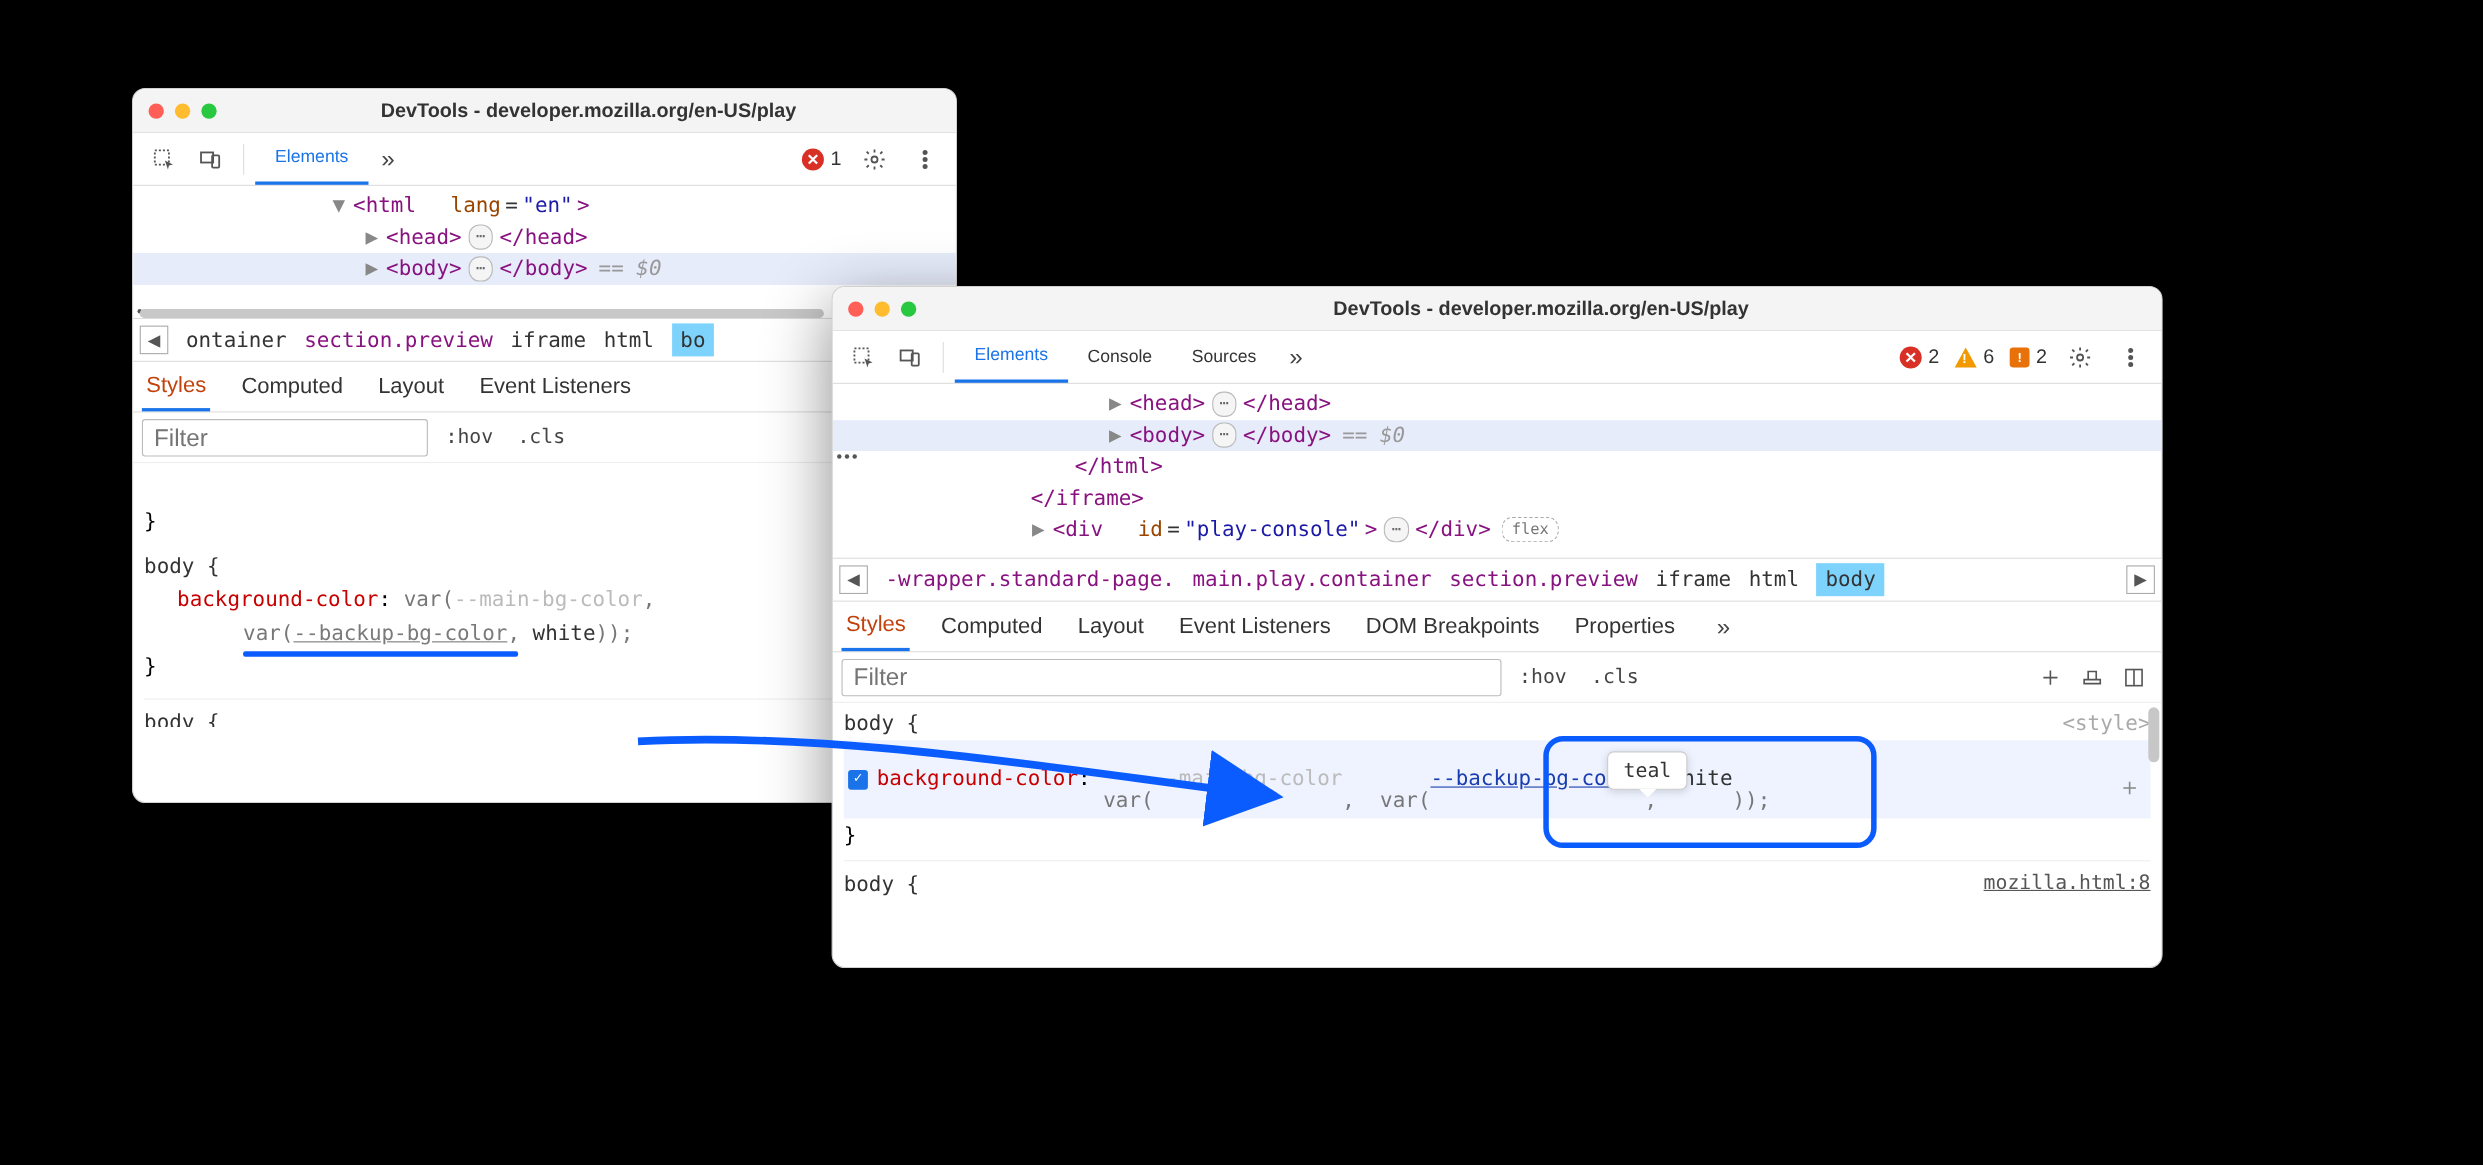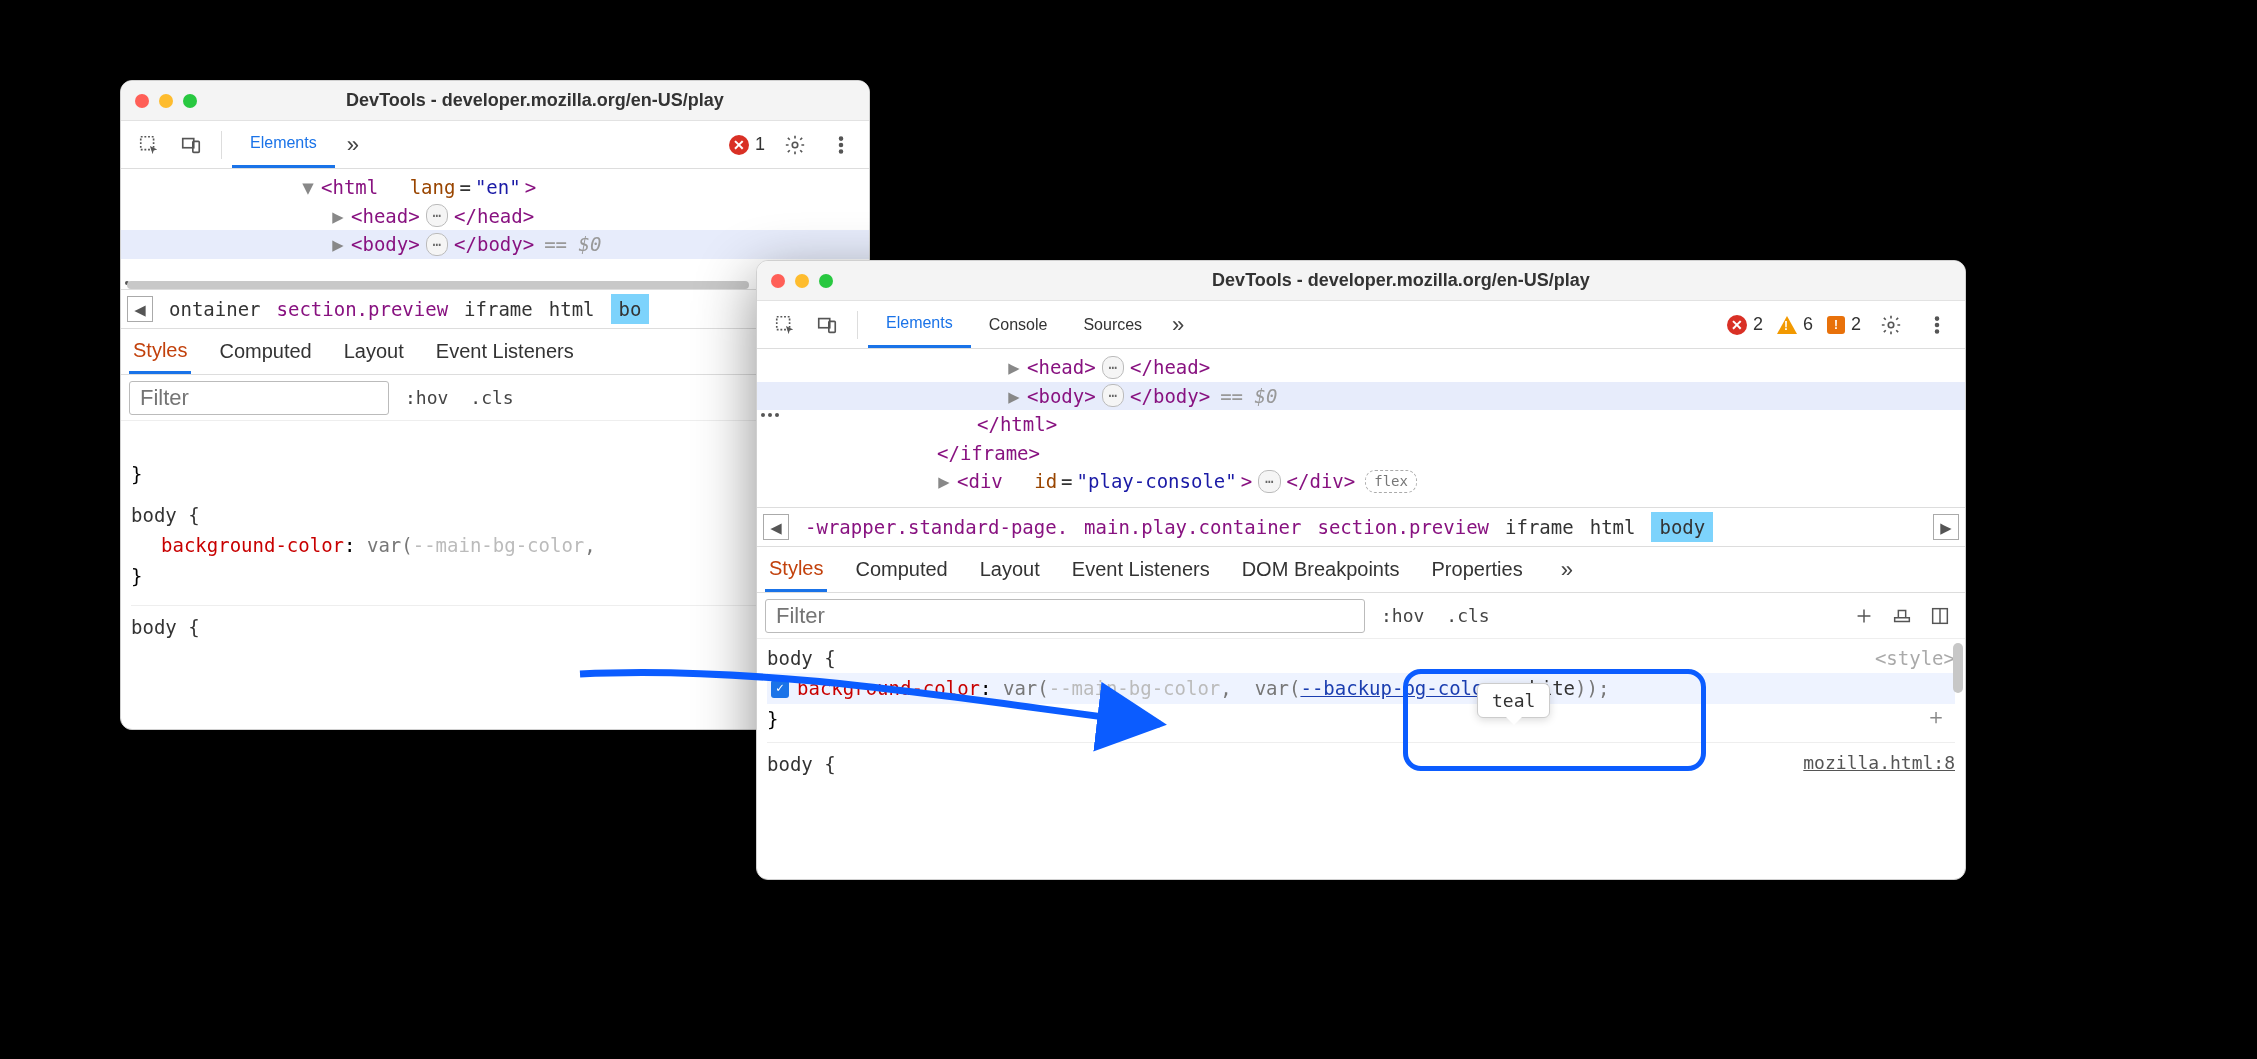--- a/index.html
+++ b/index.html
@@ -177,21 +177,21 @@
     font-family: Menlo, Consolas, monospace;
     font-size: 19px;
     line-height:1.6;
     padding: 4px 10px;
     position:relative;
   }
   .rule { margin-bottom: 4px; position:relative;}
   .selector { color:#333; }
   .prop-name { color:#c80000; }
   .prop-val  { color:#333; }
-  .var-kw { color:#777; }
+  .var-kw { color:#777;margin-top:40px; }
   .var-name-dim { color:#bbb; }
   .var-link { color:#7a7a7a; text-decoration: underline; cursor:pointer;}
   .var-link.blue { color:#1a3db0; text-decoration: underline; }
   .src-link { color:#555; text-decoration: underline; float:right; font-size:18px;}
   .style-tag { color:#aaa; float:right; }
   .chk {
     width:18px;height:18px;border-radius:3px;background:#1a73e8;display:inline-flex;align-items:center;justify-content:center;color:#fff;font-size:13px;margin-right:8px;vertical-align:middle;
   }
   .underline-mark {
     position:absolute;
@@ -350,20 +350,24 @@
       <span style="visibility:hidden;">element.style {</span>
     </div>
     <div>}</div>
 
     <div class="rule" style="margin-top:10px;">
       <span class="style-tag">&lt;st</span>
       <div class="selector">body {</div>
       <div style="padding-left:30px;">
         <span class="prop-name">background-color</span><span>:</span>
         <span class="var-kw">var</span><span class="var-kw">(</span><span class="var-name-dim">--main-bg-color</span><span class="var-kw">,</span>
+      </div>
+      <div style="padding-left:90px;position:relative;">
+        <span class="var-kw">var</span><span class="var-kw">(</span><span class="var-link">--backup-bg-color</span><span class="var-kw">, </span><span class="prop-val">white</span><span class="var-kw">));</span>
+        <div class="underline-mark" style="left:90px; width:250px; bottom:-6px;"></div>
       </div>
       <div>}</div>
     </div>
 
     <div class="rule" style="margin-top:14px;border-top:1px solid #eee;padding-top:6px;">
       <span class="src-link">runner.ht</span>
       <div class="selector">body {</div>
     </div>
   </div>
 </div>
@@ -527,21 +531,21 @@
     </div>
 
     <div class="rule" style="margin-top:8px;border-top:1px solid #eee;padding-top:6px;">
       <span class="src-link">mozilla.html:8</span>
       <div class="selector">body {</div>
     </div>
 
     <div class="scroll-thumb" style="top:4px;height:50px;"></div>
   </div>
 
-  <div class="tooltip" style="left:720px; top:422px;">teal</div>
+  <div class="tooltip" style="left:704px; top:422px;">teal</div>
   <div class="blue-ring" style="left:646px; top:408px; width:303px; height:102px;"></div>
 </div>
 
 <svg class="arrow-svg" style="left:570px; top:654px; width:620px; height:110px;" viewBox="0 0 620 110">
   <defs>
     <marker id="ah" markerWidth="12" markerHeight="12" refX="9" refY="5" orient="auto">
       <path d="M0,0 L10,5 L0,10 Z" fill="#0b5cff"></path>
     </marker>
   </defs>
   <path d="M10,20 C200,10 420,50 590,70" stroke="#0b5cff" stroke-width="7" fill="none" marker-end="url(#ah)"></path>

